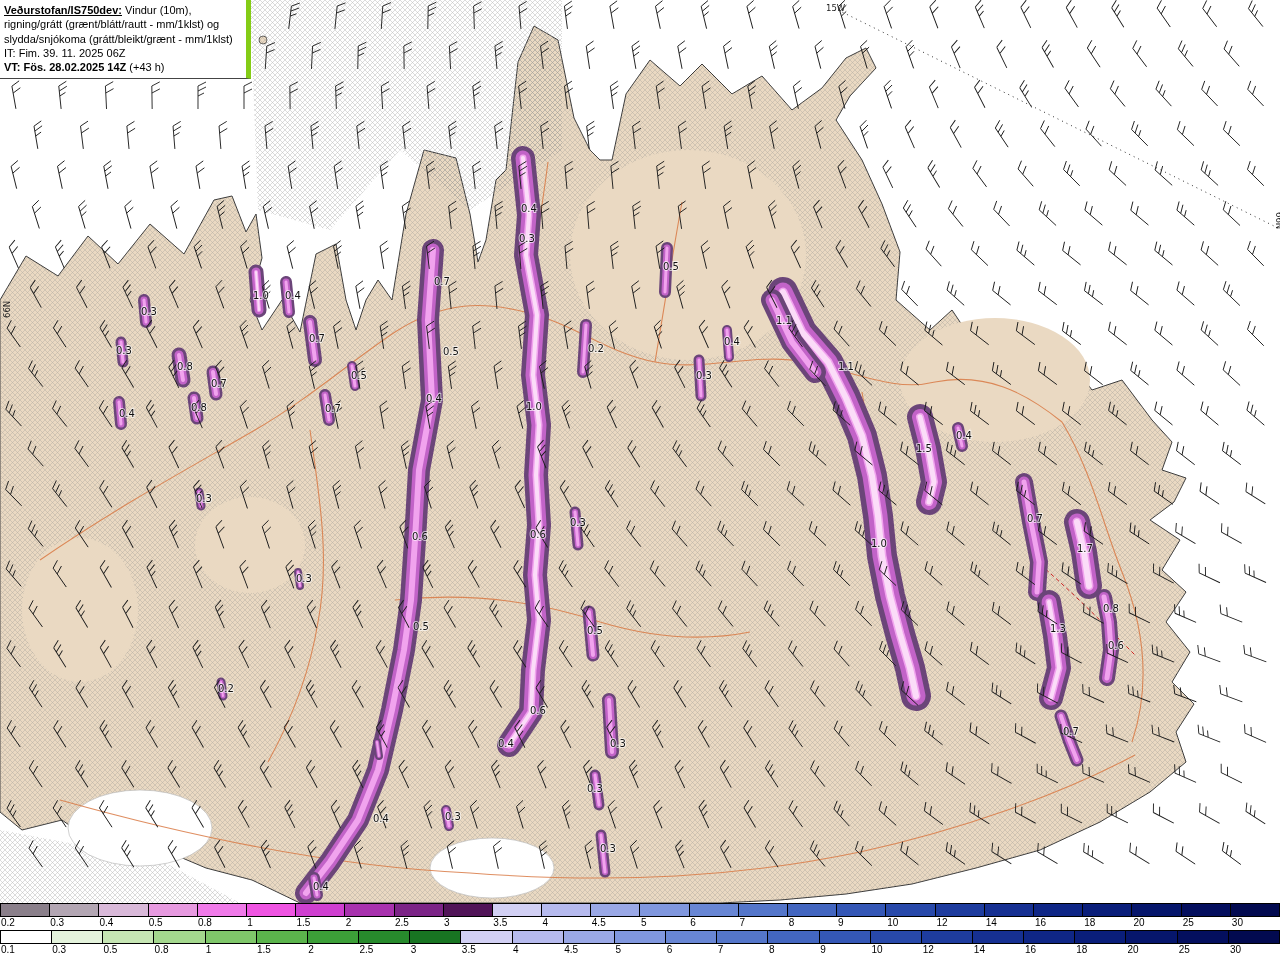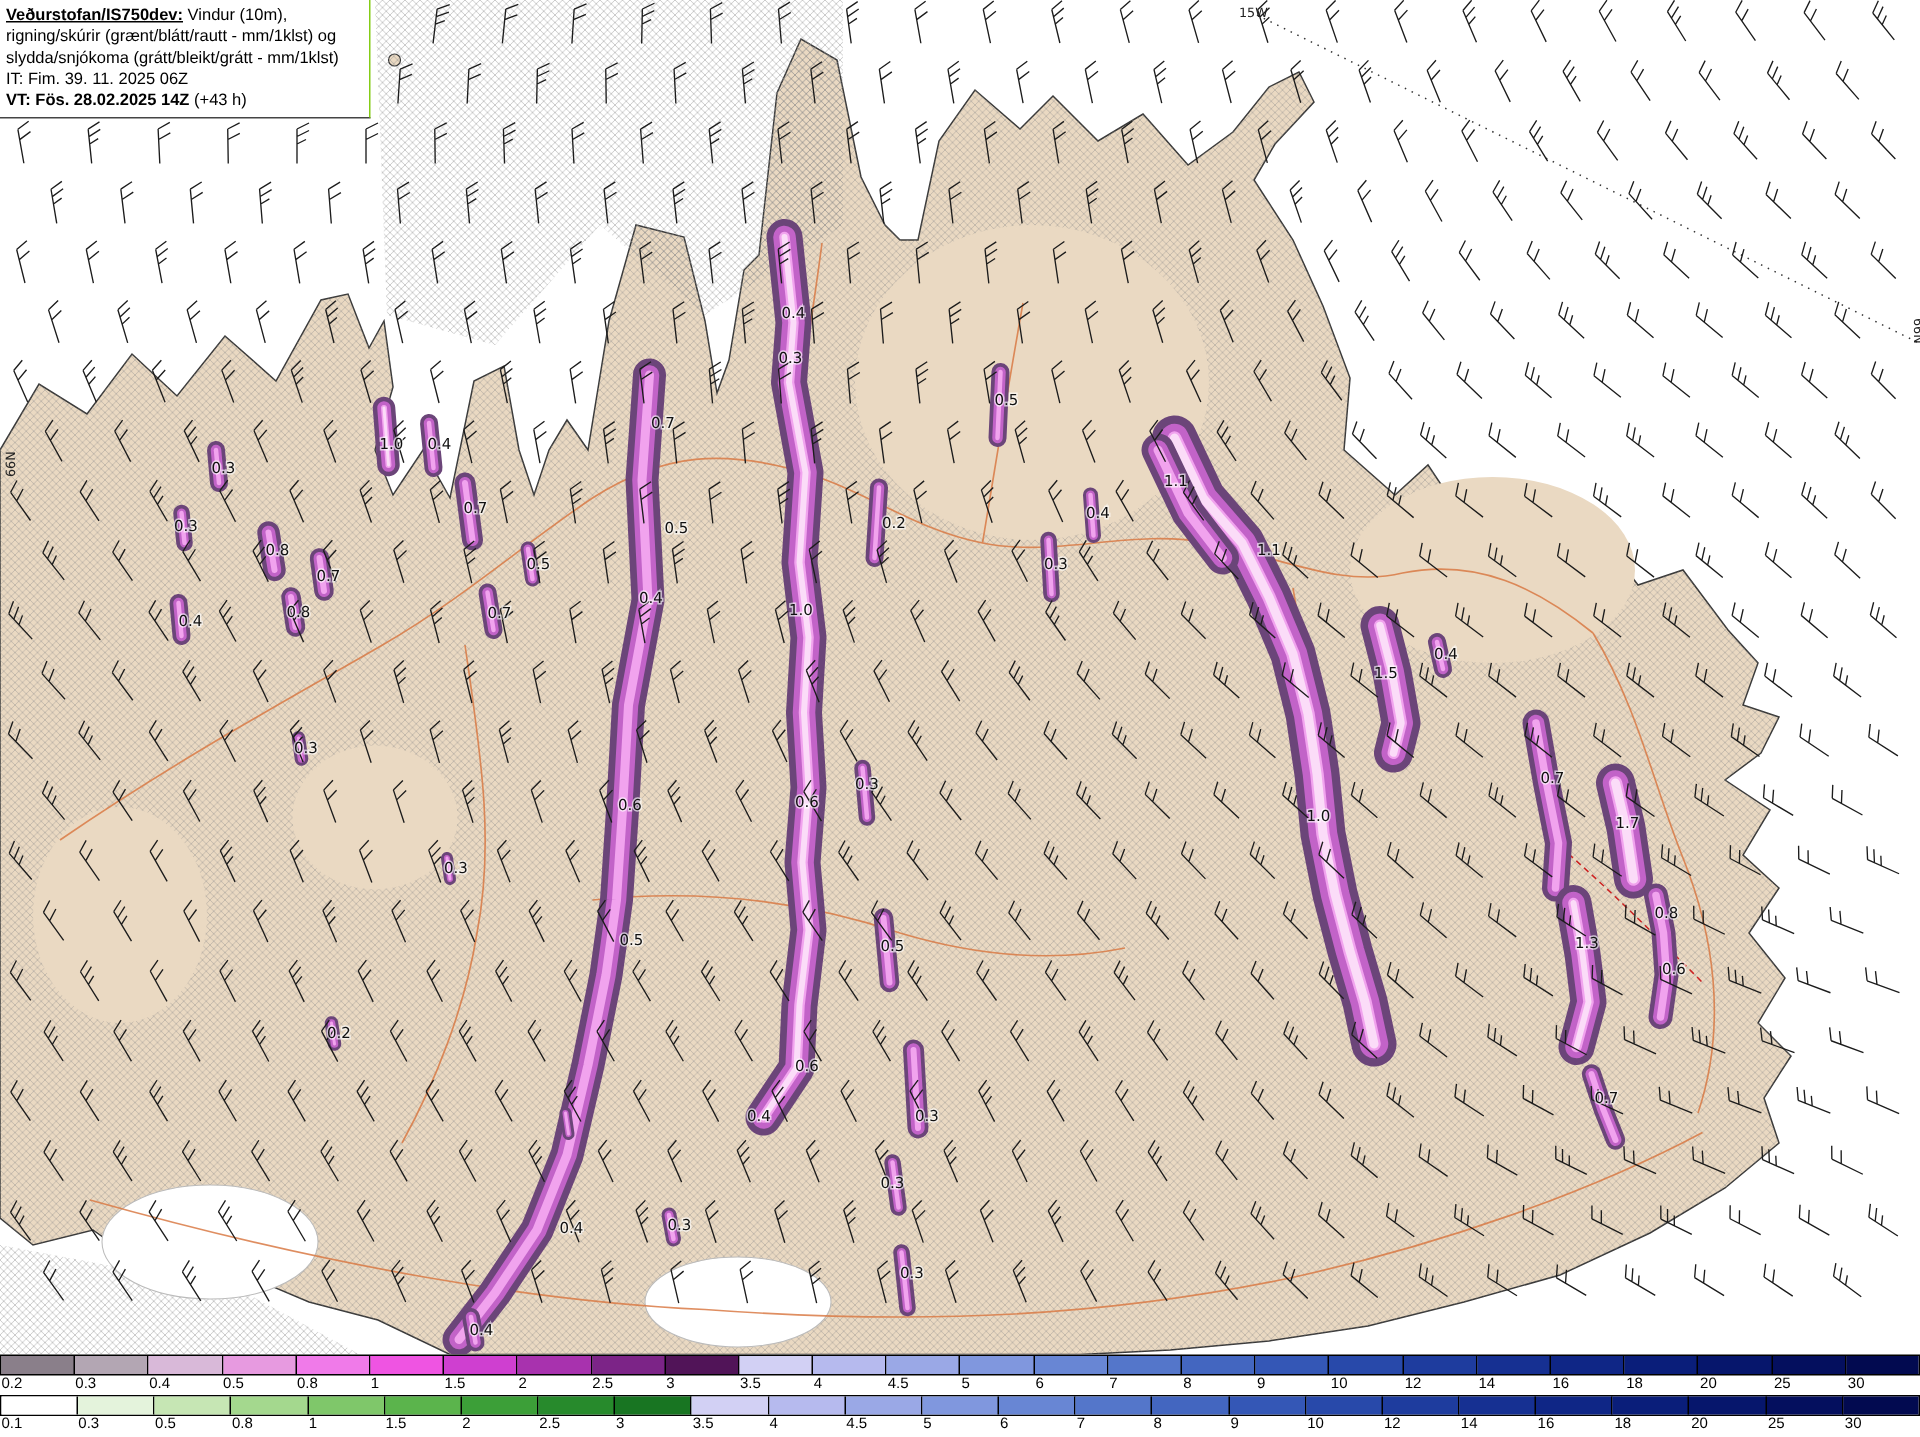--- a/index.html
+++ b/index.html
@@ -5,21 +5,21 @@
   html,body{margin:0;padding:0;}
   body{
     width:1280px;height:958px;overflow:hidden;position:relative;
     background:#ffffff;font-family:"Liberation Sans",sans-serif;
   }
   .stage{position:absolute;inset:0;}
   #map{position:absolute;top:0;left:0;}
   
   .infobox{
     position:absolute;top:0;left:0;width:236px;background:#ffffff;
-    border-right:1px solid #84cc16;border-bottom:1px solid #444;
+    border-right:5px solid #84cc16;border-bottom:1px solid #444;
     padding:3px 6px 4px 4px;font-size:11px;line-height:1.3;color:#000;
   }
   .infobox .b{font-weight:bold;}
   .infobox .u{text-decoration:underline;}
   
   .legend{position:absolute;left:0;right:0;bottom:0;height:55px;background:#fff;}
   .bar{display:flex;height:14px;border:1px solid #000;box-sizing:border-box;}
   .seg{flex:1;border-right:1px solid #000;}
   .seg:last-child{border-right:none;}
   .ticks{display:flex;height:13px;}
@@ -862,22 +862,22 @@
       </g>
     <g id="grat-labels">
         <text class="gratlabel" transform="translate(826,11) rotate(0)">15W</text>
         <text class="gratlabel" transform="translate(10,318) rotate(-90)">66N</text>
         <text class="gratlabel" transform="translate(1276,212) rotate(90)">66N</text>
       </g>
   </svg>
 
   <div class="infobox">
     <div><span class="b u">Veðurstofan/IS750dev:</span><span> Vindur (10m),</span></div>
-    <div>rigning/skúrir (grænt/blátt/rautt - mm/1klst) og</div>
-    <div>slydda/snjókoma (grátt/bleikt/grátt - mm/1klst)</div>
+    <div>rigning/grátt (grænt/blátt/rautt - mm/1klst) og</div>
+    <div>slydda/snjókoma (grátt/bleikt/grænt - mm/1klst)</div>
     <div>IT: Fim. 39. 11. 2025 06Z</div>
     <div><span class="b">VT: Fös. 28.02.2025 14Z</span><span> (+43 h)</span></div>
   </div>
 
   <div class="legend">
     <div class="bar" id="bar-snow">
         <div class="seg" style="background: rgb(138, 127, 138);"></div>
         <div class="seg" style="background: rgb(179, 166, 179);"></div>
         <div class="seg" style="background: rgb(217, 185, 217);"></div>
         <div class="seg" style="background: rgb(231, 154, 224);"></div>

